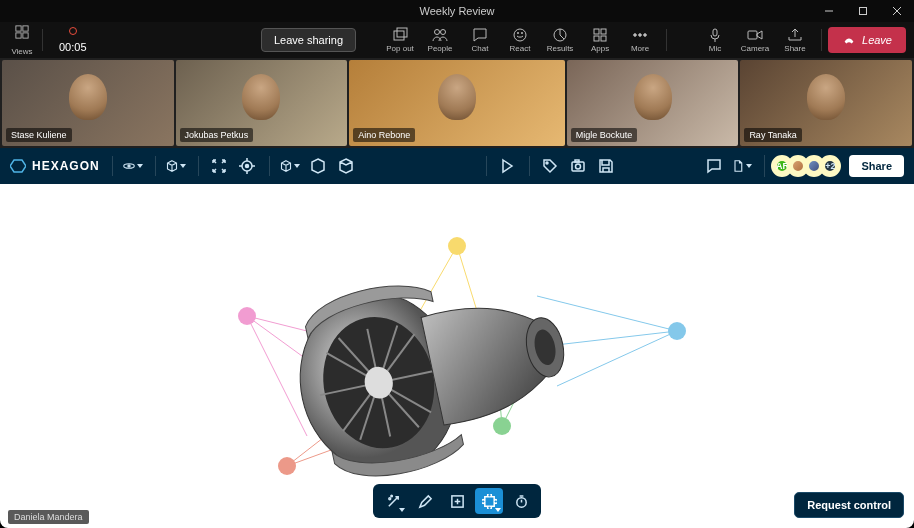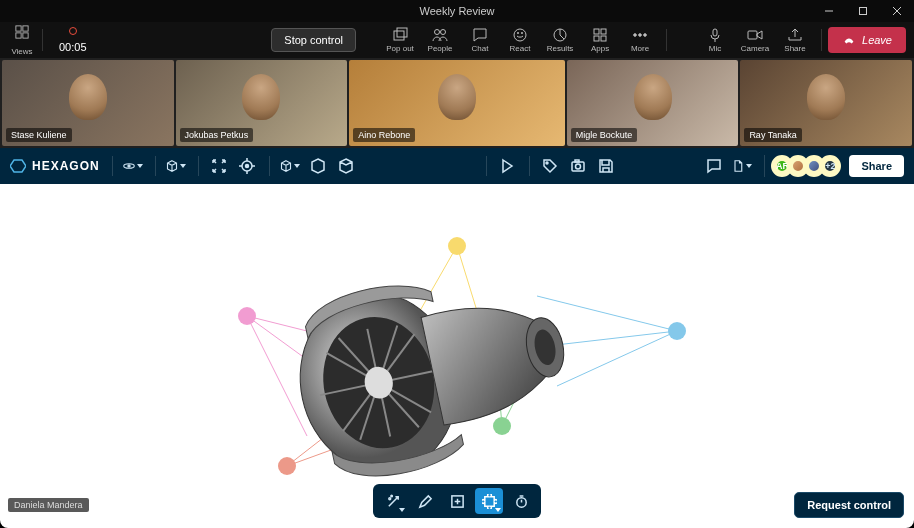--- a/index.html
+++ b/index.html
@@ -62,21 +62,21 @@
 
 
 .bottombar { position:absolute; bottom:10px; left:50%; transform:translateX(-50%); background:#00263e; border-radius:6px; display:flex; align-items:center; padding:4px 6px; gap:4px;}
 .bb-btn{width:28px;height:26px;display:flex;align-items:center;justify-content:center;border-radius:4px;color:#cfe6f5;position:relative;}
 .bb-btn.hl{background:#1b8fd6;color:#fff;}
 .bb-btn svg{width:15px;height:15px;stroke:#cfe6f5;fill:none;stroke-width:1.6;}
 .bb-btn.hl svg{stroke:#fff;}
 .bb-caret{width:0;height:0;border-left:3px solid transparent;border-right:3px solid transparent;border-top:4px solid #cfe6f5;position:absolute;right:2px;bottom:2px;}
 
 
-.bl-label{position:absolute;bottom:16px;left:8px;background:rgba(0,0,0,0.65);color:#ddd;font-size:9px;padding:2px 6px;border-radius:2px;}
+.bl-label{position:absolute;bottom:4px;left:8px;background:rgba(0,0,0,0.65);color:#ddd;font-size:9px;padding:2px 6px;border-radius:2px;}
 
 
 .reqctrl{position:absolute;bottom:10px;right:10px;background:#00263e;color:#fff;border:1px solid #1b4a68;border-radius:5px;padding:6px 12px;font-size:11px;font-weight:600;}
 </style>
 </head>
 <body>
 
 <div class="titlebar">
   <span>Weekly Review</span>
   <div class="wincontrols">
@@ -108,21 +108,21 @@
         <rect x="9" y="9" width="6" height="6" fill="none" stroke="#bbb"></rect>
       </svg>
     <span>Views</span>
   </div>
   <div class="vline"></div>
   <div class="rec">
     <div class="rec-dot"></div>
     <span class="rec-time">00:05</span>
   </div>
   <div class="mb-spacer"></div>
-  <button class="stop-share">Stop control</button>
+  <button class="stop-share">Leave sharing</button>
   <div class="mb-icons">
     <div class="mb-icon">
         <svg viewBox="0 0 16 16">
           <rect x="2" y="4" width="10" height="9" fill="none" stroke="#bbb"></rect>
           <rect x="5" y="1" width="10" height="9" fill="none" stroke="#bbb"></rect>
         </svg>
         <span>Pop out</span>
       </div>
     <div class="mb-icon">
         <svg viewBox="0 0 16 16">

